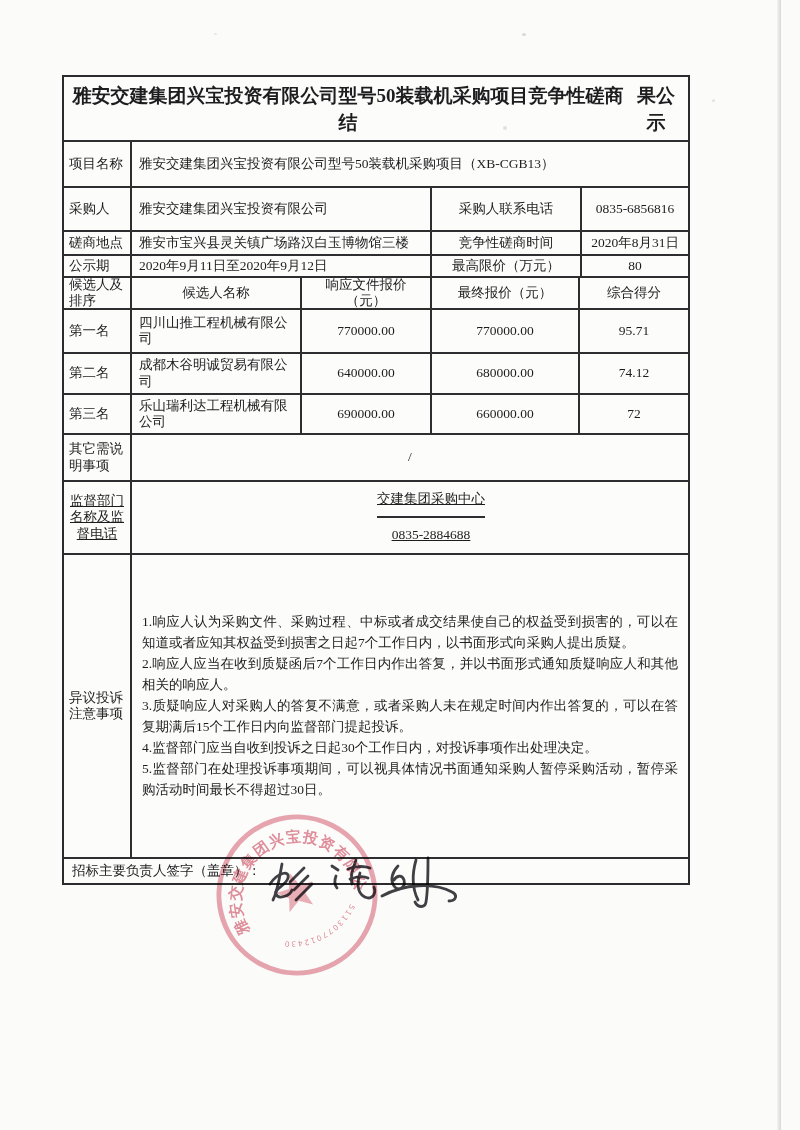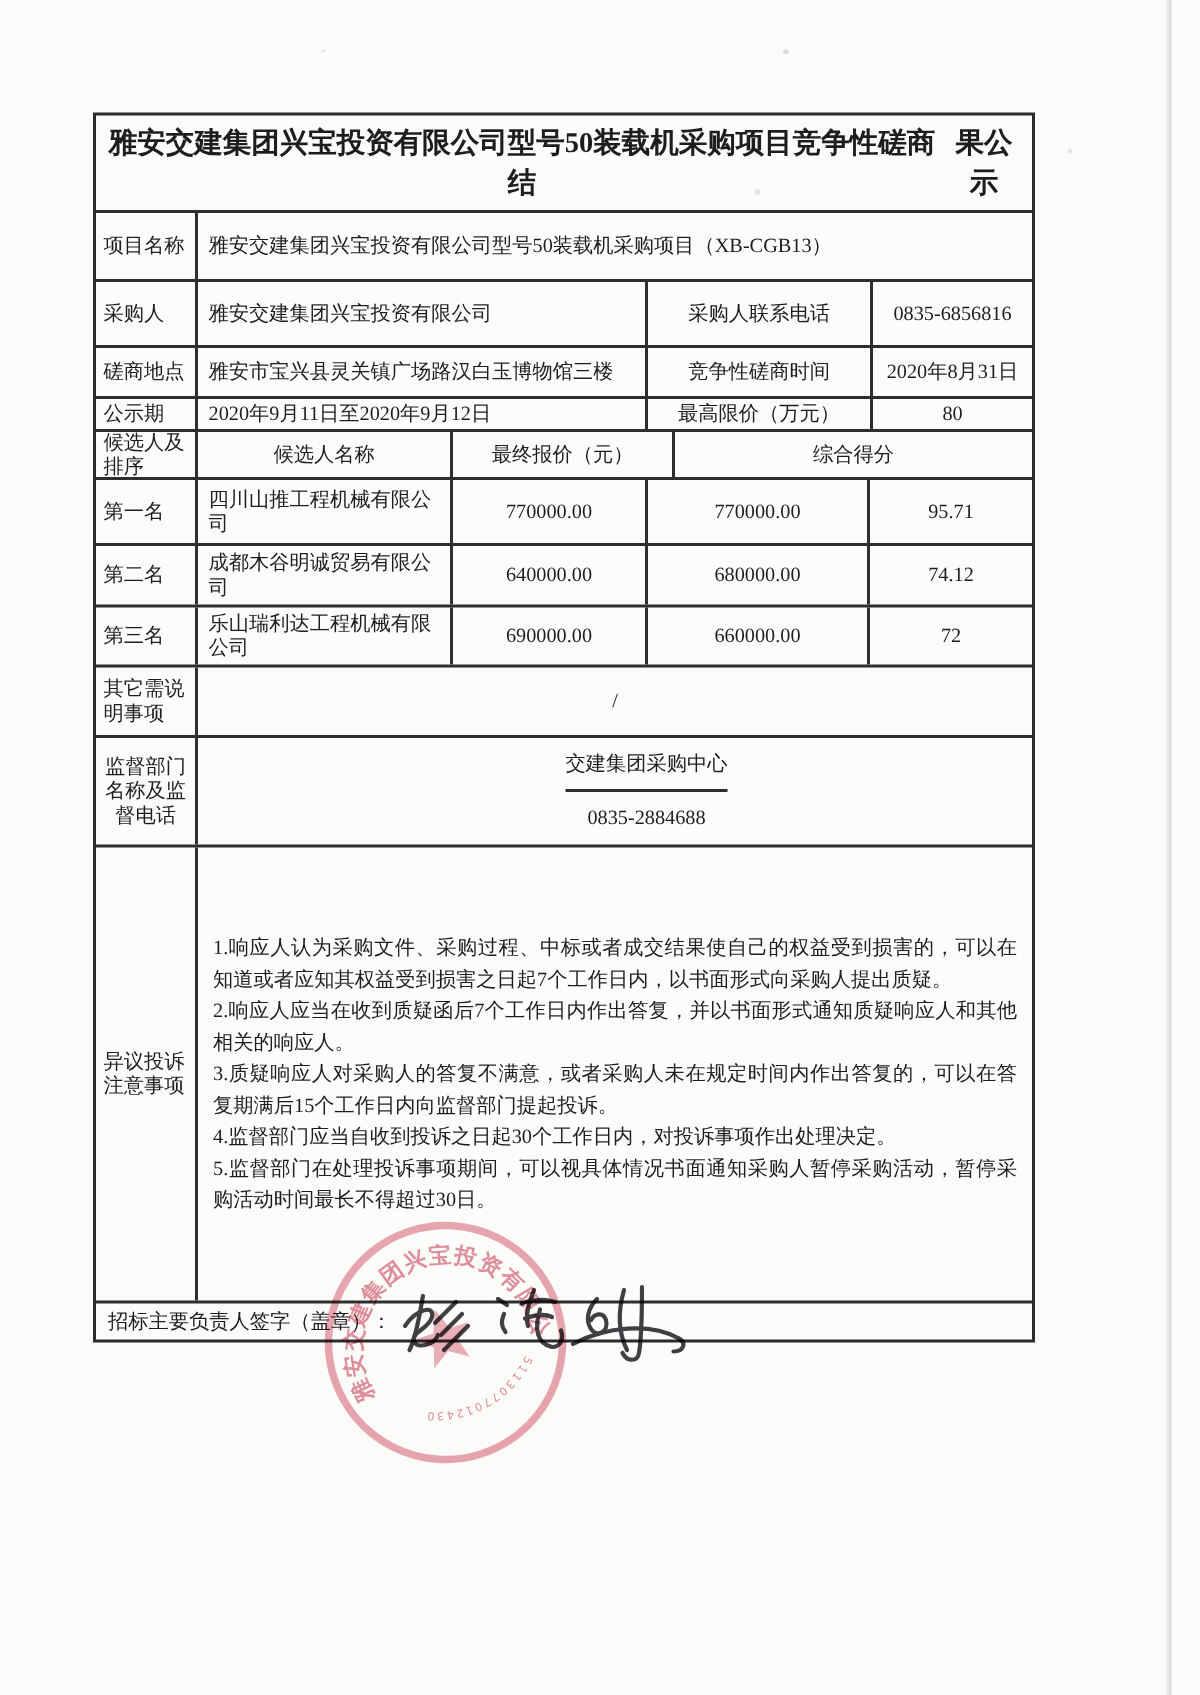--- a/index.html
+++ b/index.html
@@ -28,28 +28,28 @@
   .c{border-right:2px solid #2e2e30;box-sizing:border-box;display:flex;align-items:center;
      font-size:13.5px;line-height:16.5px;padding:2px 7px;}
   .c:last-child{border-right:none;}
   .lab{width:68px;flex:0 0 68px;padding:4px 5px;}
   .center{justify-content:center;text-align:center;}
   .grow{flex:1 1 auto;}
 
   .h-title{height:65px;}
   .h-project{height:46px;}
   .h-purchaser{height:44px;}
-  .h-venue{height:34px;}
+  .h-venue{height:24px;}
   .h-period{height:22px;}
   .h-candhead{height:32px;}
   .h-c1{height:44px;}
   .h-c2{height:41px;}
   .h-c3{height:40px;}
   .h-other{height:47px;}
-  .h-superv{height:73px;}
+  .h-superv{height:73px;text-decoration:underline;}
   .h-objection{height:304px;}
   .h-sign{height:24px;}
 
   .title-cell{flex:1;display:flex;flex-direction:row;justify-content:center;
     text-align:center;font-weight:bold;font-size:19px;line-height:27px;padding:0 4px;}
 
   .w-val{width:300px;flex:0 0 300px;}
   .w-lab2{width:150px;flex:0 0 150px;}
   .w-name{width:170px;flex:0 0 170px;}
   .w-docprice{width:130px;flex:0 0 130px;}
@@ -116,20 +116,23 @@
     <div class="row h-period">
       <div class="c lab">公示期</div>
       <div class="c w-val">2020年9月11日至2020年9月12日</div>
       <div class="c w-lab2 center">最高限价（万元）</div>
       <div class="c grow center">80</div>
     </div>
 
     <div class="row h-candhead">
       <div class="c lab">候选人及排序</div>
       <div class="c w-name center">候选人名称</div>
+      <div class="c w-docprice center hdr-wrap">
+        <span>响应文件报价（元）</span>
+      </div>
       <div class="c w-final center">最终报价（元）</div>
       <div class="c grow center">综合得分</div>
     </div>
 
     <div class="row h-c1">
       <div class="c lab">第一名</div>
       <div class="c w-name">四川山推工程机械有限公司</div>
       <div class="c w-docprice center">770000.00</div>
       <div class="c w-final center">770000.00</div>
       <div class="c grow center">95.71</div>

